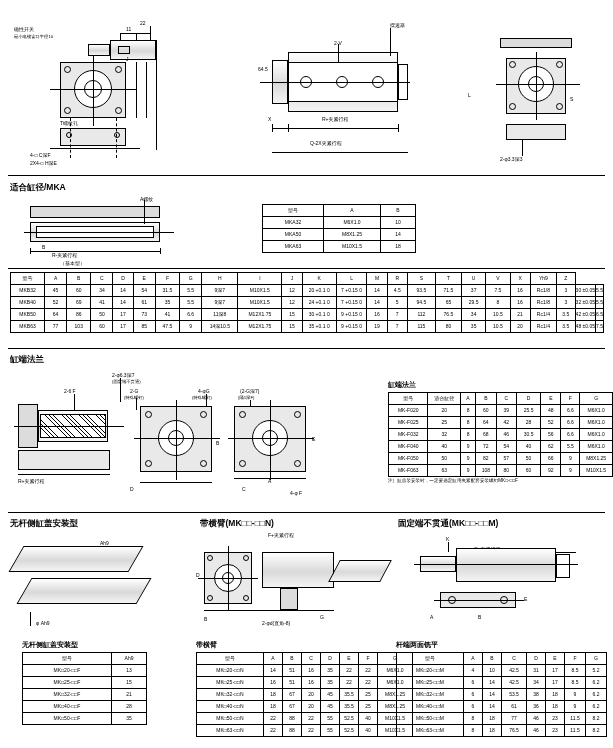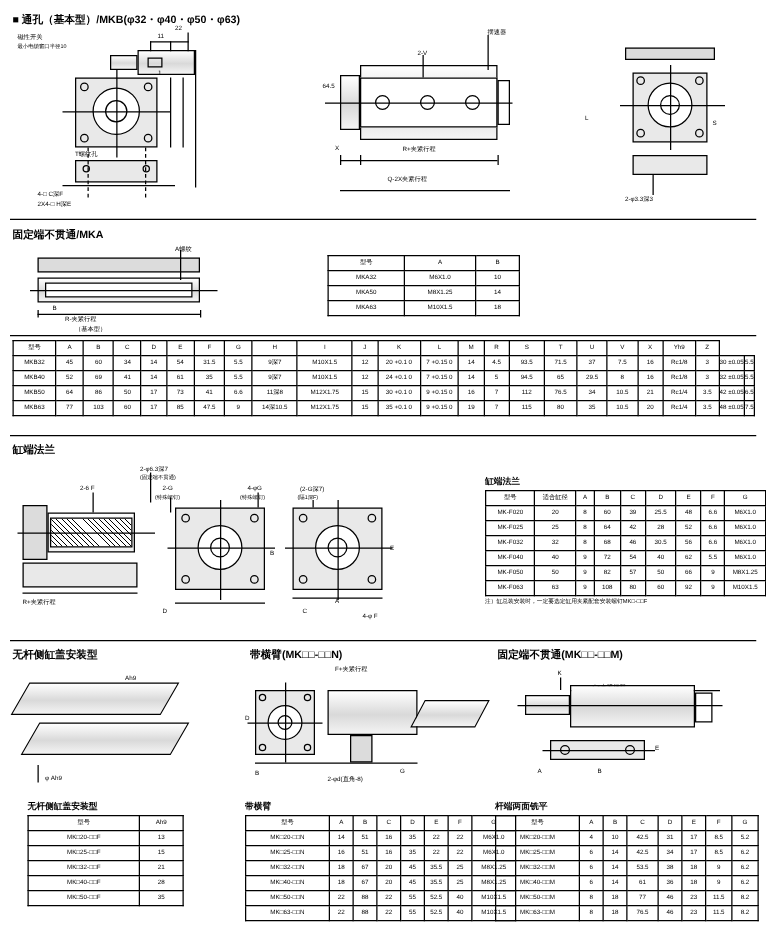--- a/index.html
+++ b/index.html
@@ -29,21 +29,20 @@
     background-image:repeating-linear-gradient(45deg,#000 0,#000 0.5px,transparent 0.5px,transparent 3px);
   }
   .grad{background:linear-gradient(180deg,#fff 0%,#d9d9d9 55%,#f4f4f4 100%);}
   .note{position:absolute;font-size:4.6px;white-space:nowrap;}
 </style>
 </head>
 <body>
 
 <div class="page">
 
-  <div class="sec-title" style="left:10px;top:10px;">■ 通孔（基本型）/MKB(φ32・φ40・φ50・φ63)</div>
 
   <div class="lbl-s" style="left:14px;top:26px;">磁性开关</div>
   <div class="lbl-s" style="left:14px;top:34px;font-size:4.3px;">最小电锁窗口半径10</div>
   <div class="lbl-s" style="left:126px;top:26px;">11</div>
   <div class="lbl-s" style="left:140px;top:20px;">22</div>
 
   <div class="line" style="left:120px;top:33px;width:1px;height:14px;"></div>
   <div class="line" style="left:136px;top:33px;width:1px;height:14px;"></div>
   <div class="line" style="left:150px;top:26px;width:1px;height:20px;"></div>
   <div class="line" style="left:120px;top:33px;width:31px;height:0.5px;"></div>
@@ -114,21 +113,21 @@
   <div class="line" style="left:496px;top:84px;width:84px;height:0.5px;"></div>
   <div class="line" style="left:536px;top:52px;width:0.5px;height:68px;"></div>
   <div class="lbl-s" style="left:468px;top:92px;">L</div>
   <div class="lbl-s" style="left:570px;top:96px;">S</div>
   <div class="box fill" style="left:506px;top:124px;width:60px;height:16px;"></div>
   <div class="lbl-s" style="left:500px;top:156px;">2-φ3.3深3</div>
   <div class="line" style="left:522px;top:140px;width:0.5px;height:16px;"></div>
 
   <div class="hr" style="top:175px;"></div>
 
-  <div class="sec-title" style="left:10px;top:182px;">固定端不贯通/MKA</div>
+  <div class="sec-title" style="left:10px;top:182px;">适合缸径/MKA</div>
 
   <div class="lbl-s" style="left:140px;top:196px;">A螺纹</div>
   <div class="box fill2" style="left:30px;top:206px;width:130px;height:12px;"></div>
   <div class="box grad" style="left:30px;top:222px;width:130px;height:20px;"></div>
   <div class="box" style="left:36px;top:226px;width:118px;height:12px;background:#fff;"></div>
   <div class="line" style="left:24px;top:232px;width:150px;height:0.5px;"></div>
   <div class="line" style="left:144px;top:200px;width:0.5px;height:24px;"></div>
   <div class="lbl-s" style="left:42px;top:244px;">B</div>
   <div class="lbl-s" style="left:52px;top:252px;">R-夹紧行程</div>
   <div class="lbl-s" style="left:60px;top:260px;">（基本型）</div>

